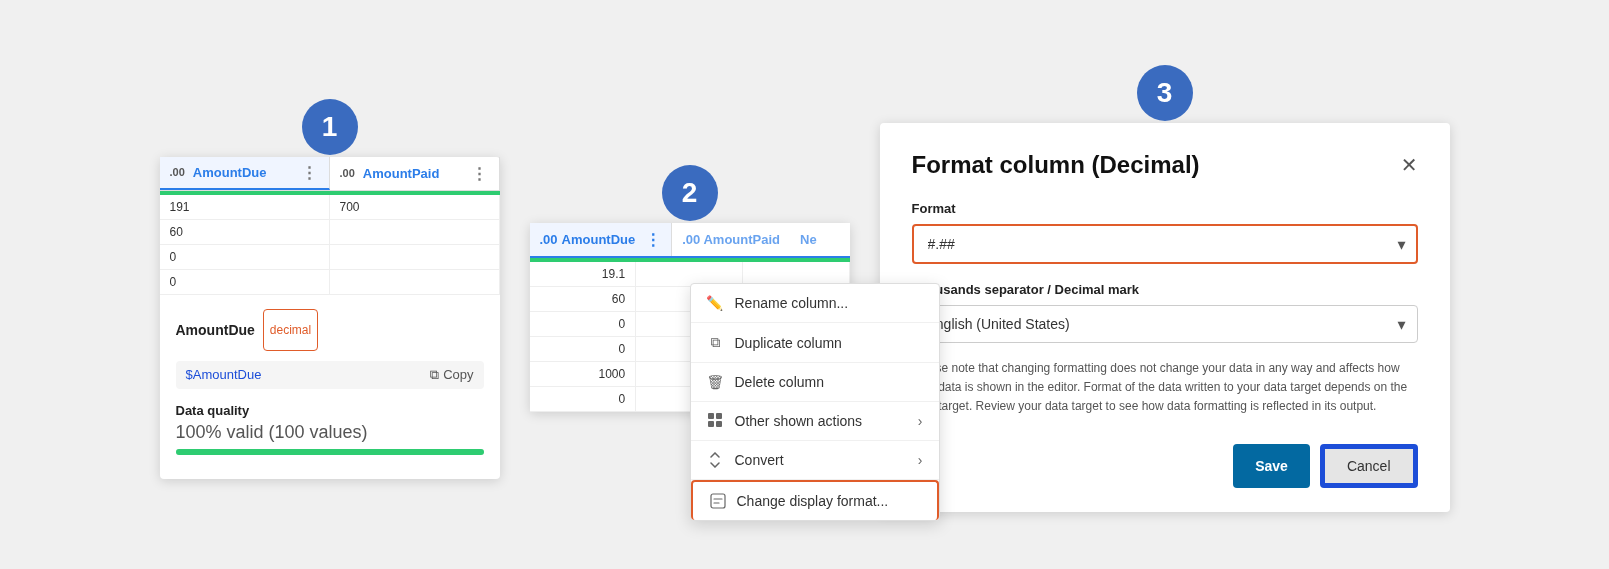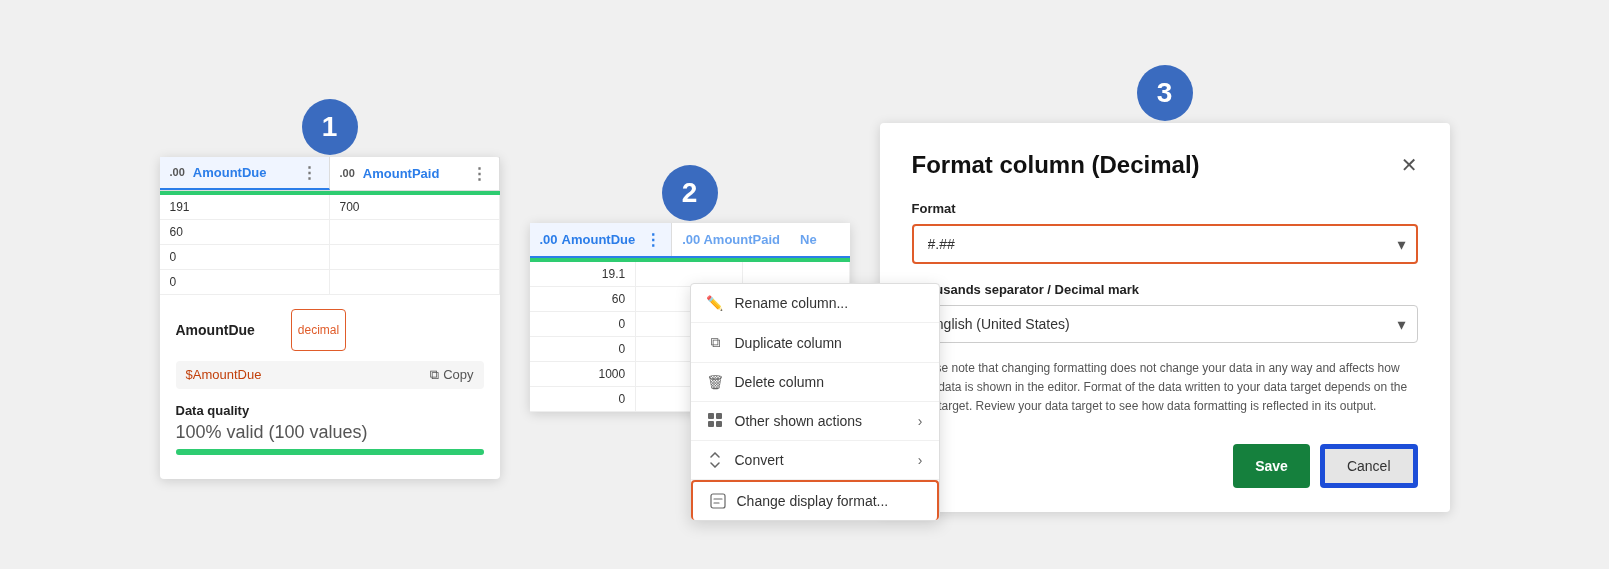--- a/index.html
+++ b/index.html
@@ -115,36 +115,35 @@
       font-weight: 600;
       color: #222;
     }
 
     .type-badge {
       border: 1.5px solid #e05c2a;
       border-radius: 4px;
       padding: 13px 6px;
       font-size: 12px;
       color: #e05c2a;
-      margin-left: 28px;
     }
 
     .col-ref-row {
       display: flex;
       align-items: center;
       gap: 8px;
       margin-bottom: 14px;
       padding: 6px 10px;
       background: #f5f5f5;
       border-radius: 4px;
     }
 
     .col-ref-name {
       font-size: 13px;
-      color: #c2410c;
+      color: #1d4ed8;
       flex: 1;
     }
 
     .copy-btn {
       display: flex;
       align-items: center;
       gap: 4px;
       font-size: 13px;
       color: #555;
       cursor: pointer;
@@ -367,21 +366,21 @@
       margin-bottom: 28px;
     }
 
     .dialog-footer {
       display: flex;
       justify-content: flex-end;
       gap: 10px;
     }
 
     .btn-save {
-      background: #15803d;
+      background: #0369a1;
       color: white;
       border: none;
       border-radius: 4px;
       padding: 9px 22px;
       font-size: 14px;
       font-weight: 600;
       cursor: pointer;
     }
 
     .btn-cancel {

